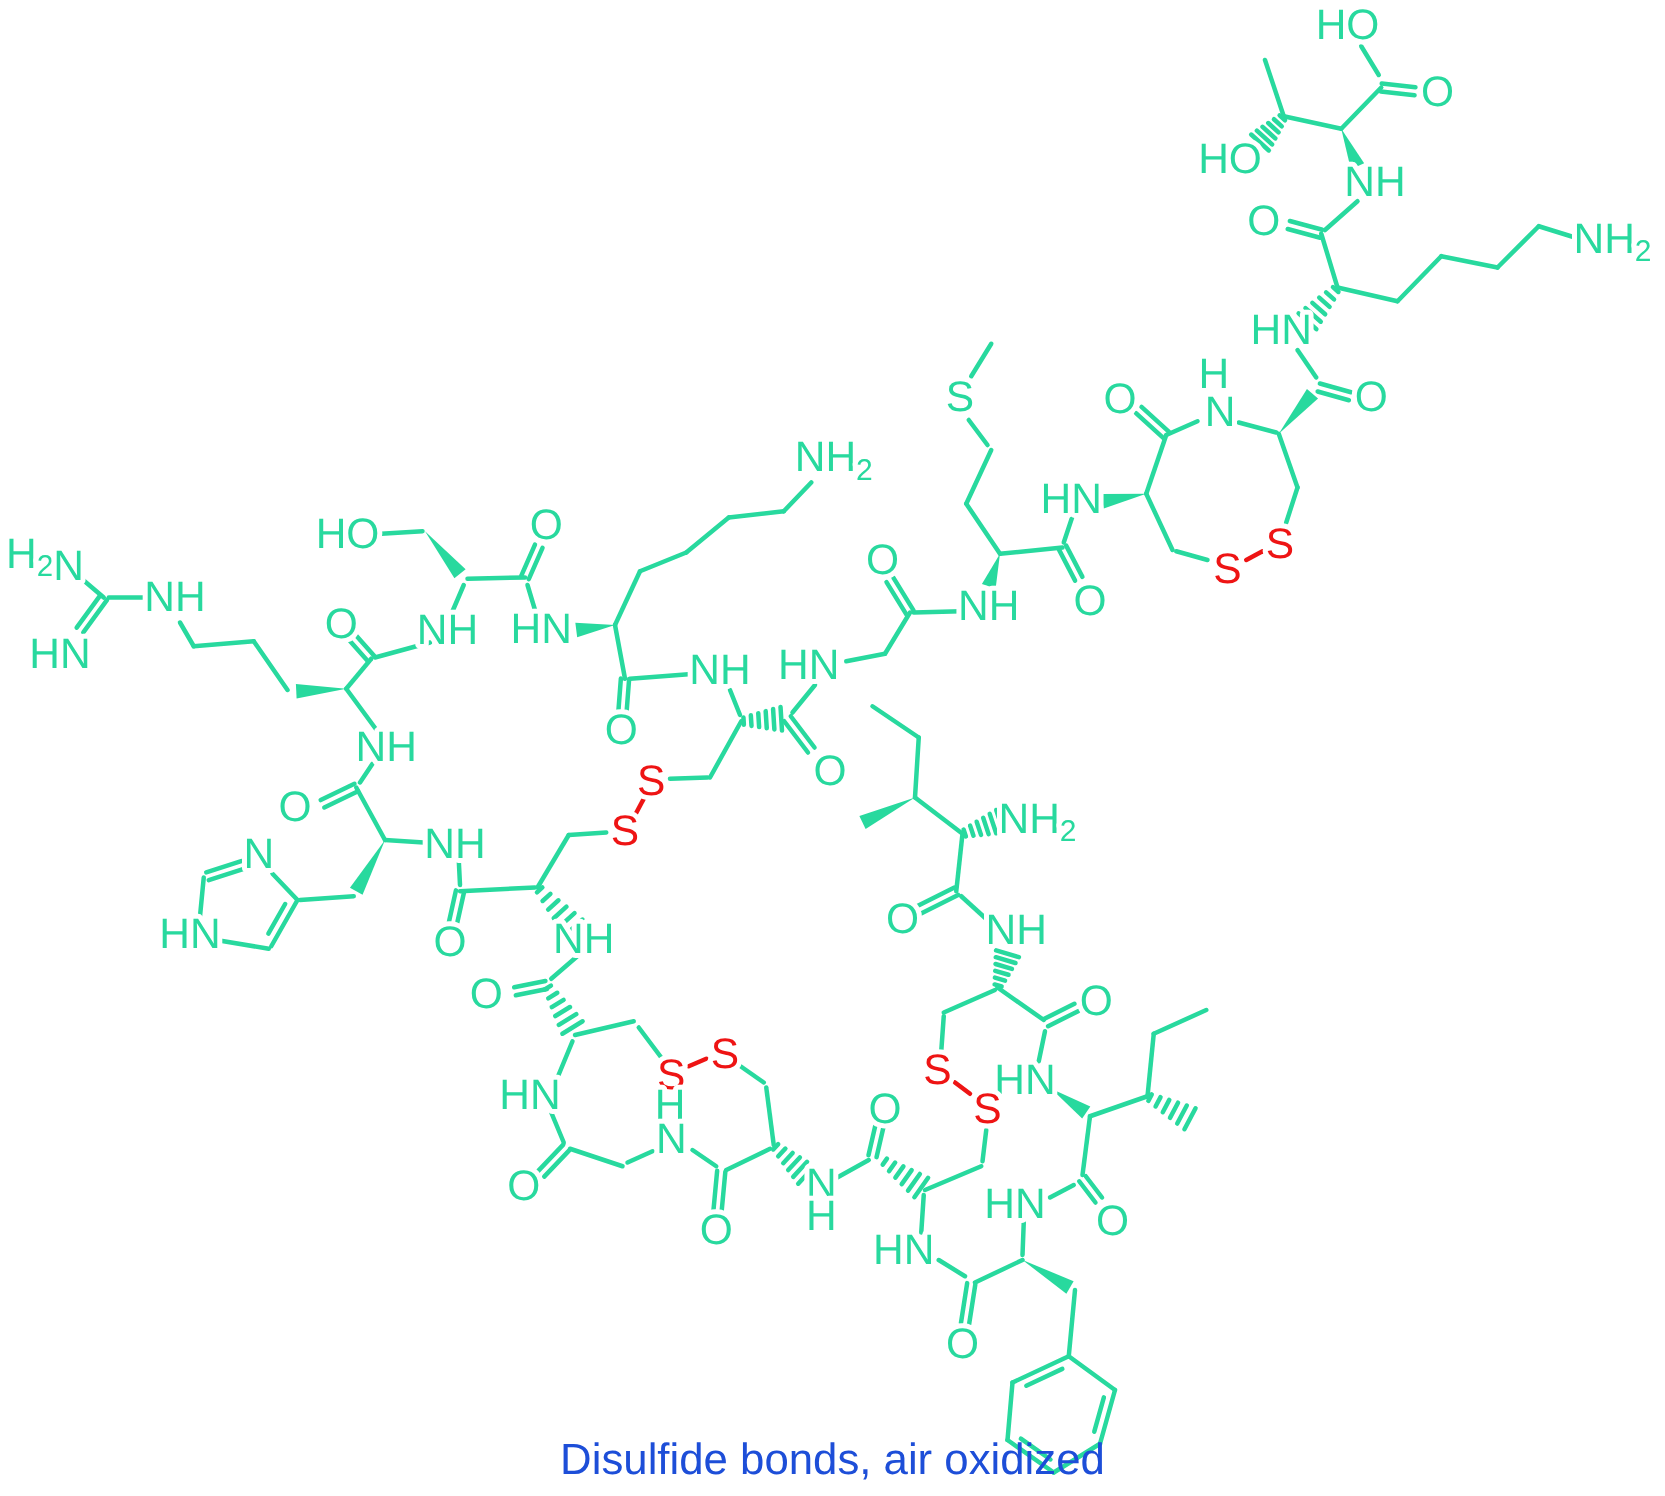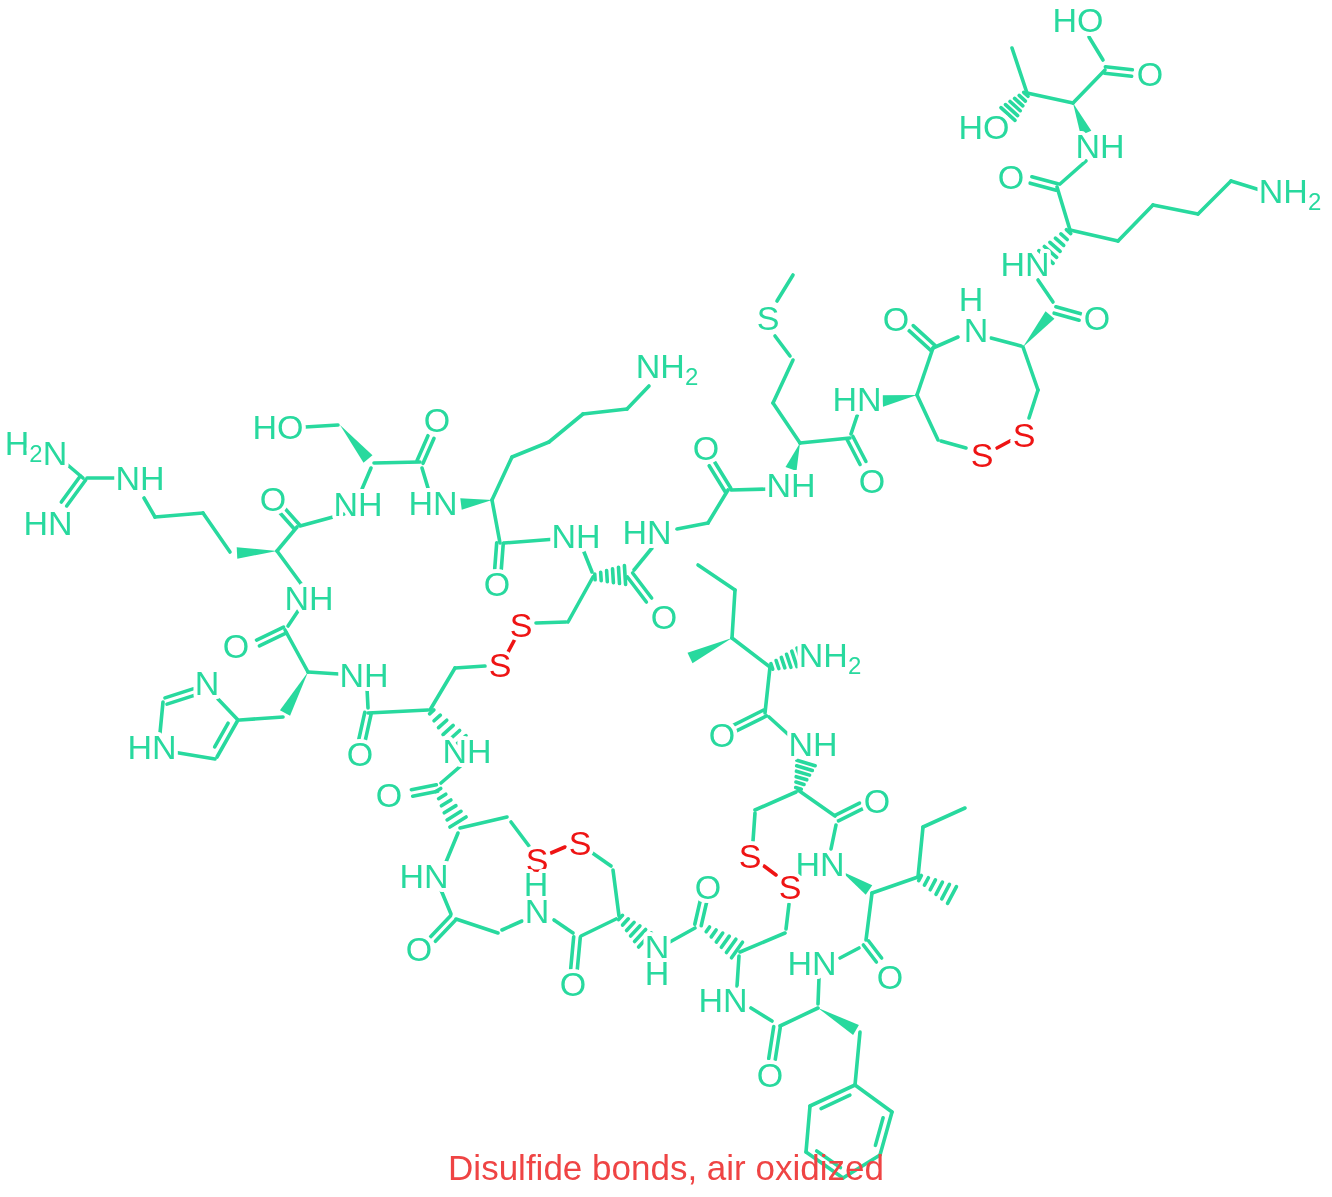--- a/index.html
+++ b/index.html
@@ -300,14 +300,14 @@
       <text x="890" y="977" fill="#28d99e" class="lbl">O</text>
       <text x="812" y="963" fill="#28d99e" class="lbl">HN</text>
       <text x="580" y="843" fill="#ee1414" class="lbl">S</text>
       <text x="521" y="625" fill="#ee1414" class="lbl">S</text>
       <text x="500" y="665" fill="#ee1414" class="lbl">S</text>
       <text x="1024" y="435" fill="#ee1414" class="lbl">S</text>
       <text x="982" y="455" fill="#ee1414" class="lbl">S</text>
       <text x="750" y="856" fill="#ee1414" class="lbl">S</text>
       <text x="790" y="887" fill="#ee1414" class="lbl">S</text>
     </svg>
-  <div id="caption" style="color: #ef4444;">Disulfide bonds, air oxidized</div>
+  <div id="caption" style="color: #1d4ed8;">Disulfide bonds, air oxidized</div>
 </div>
 
 </body></html>

